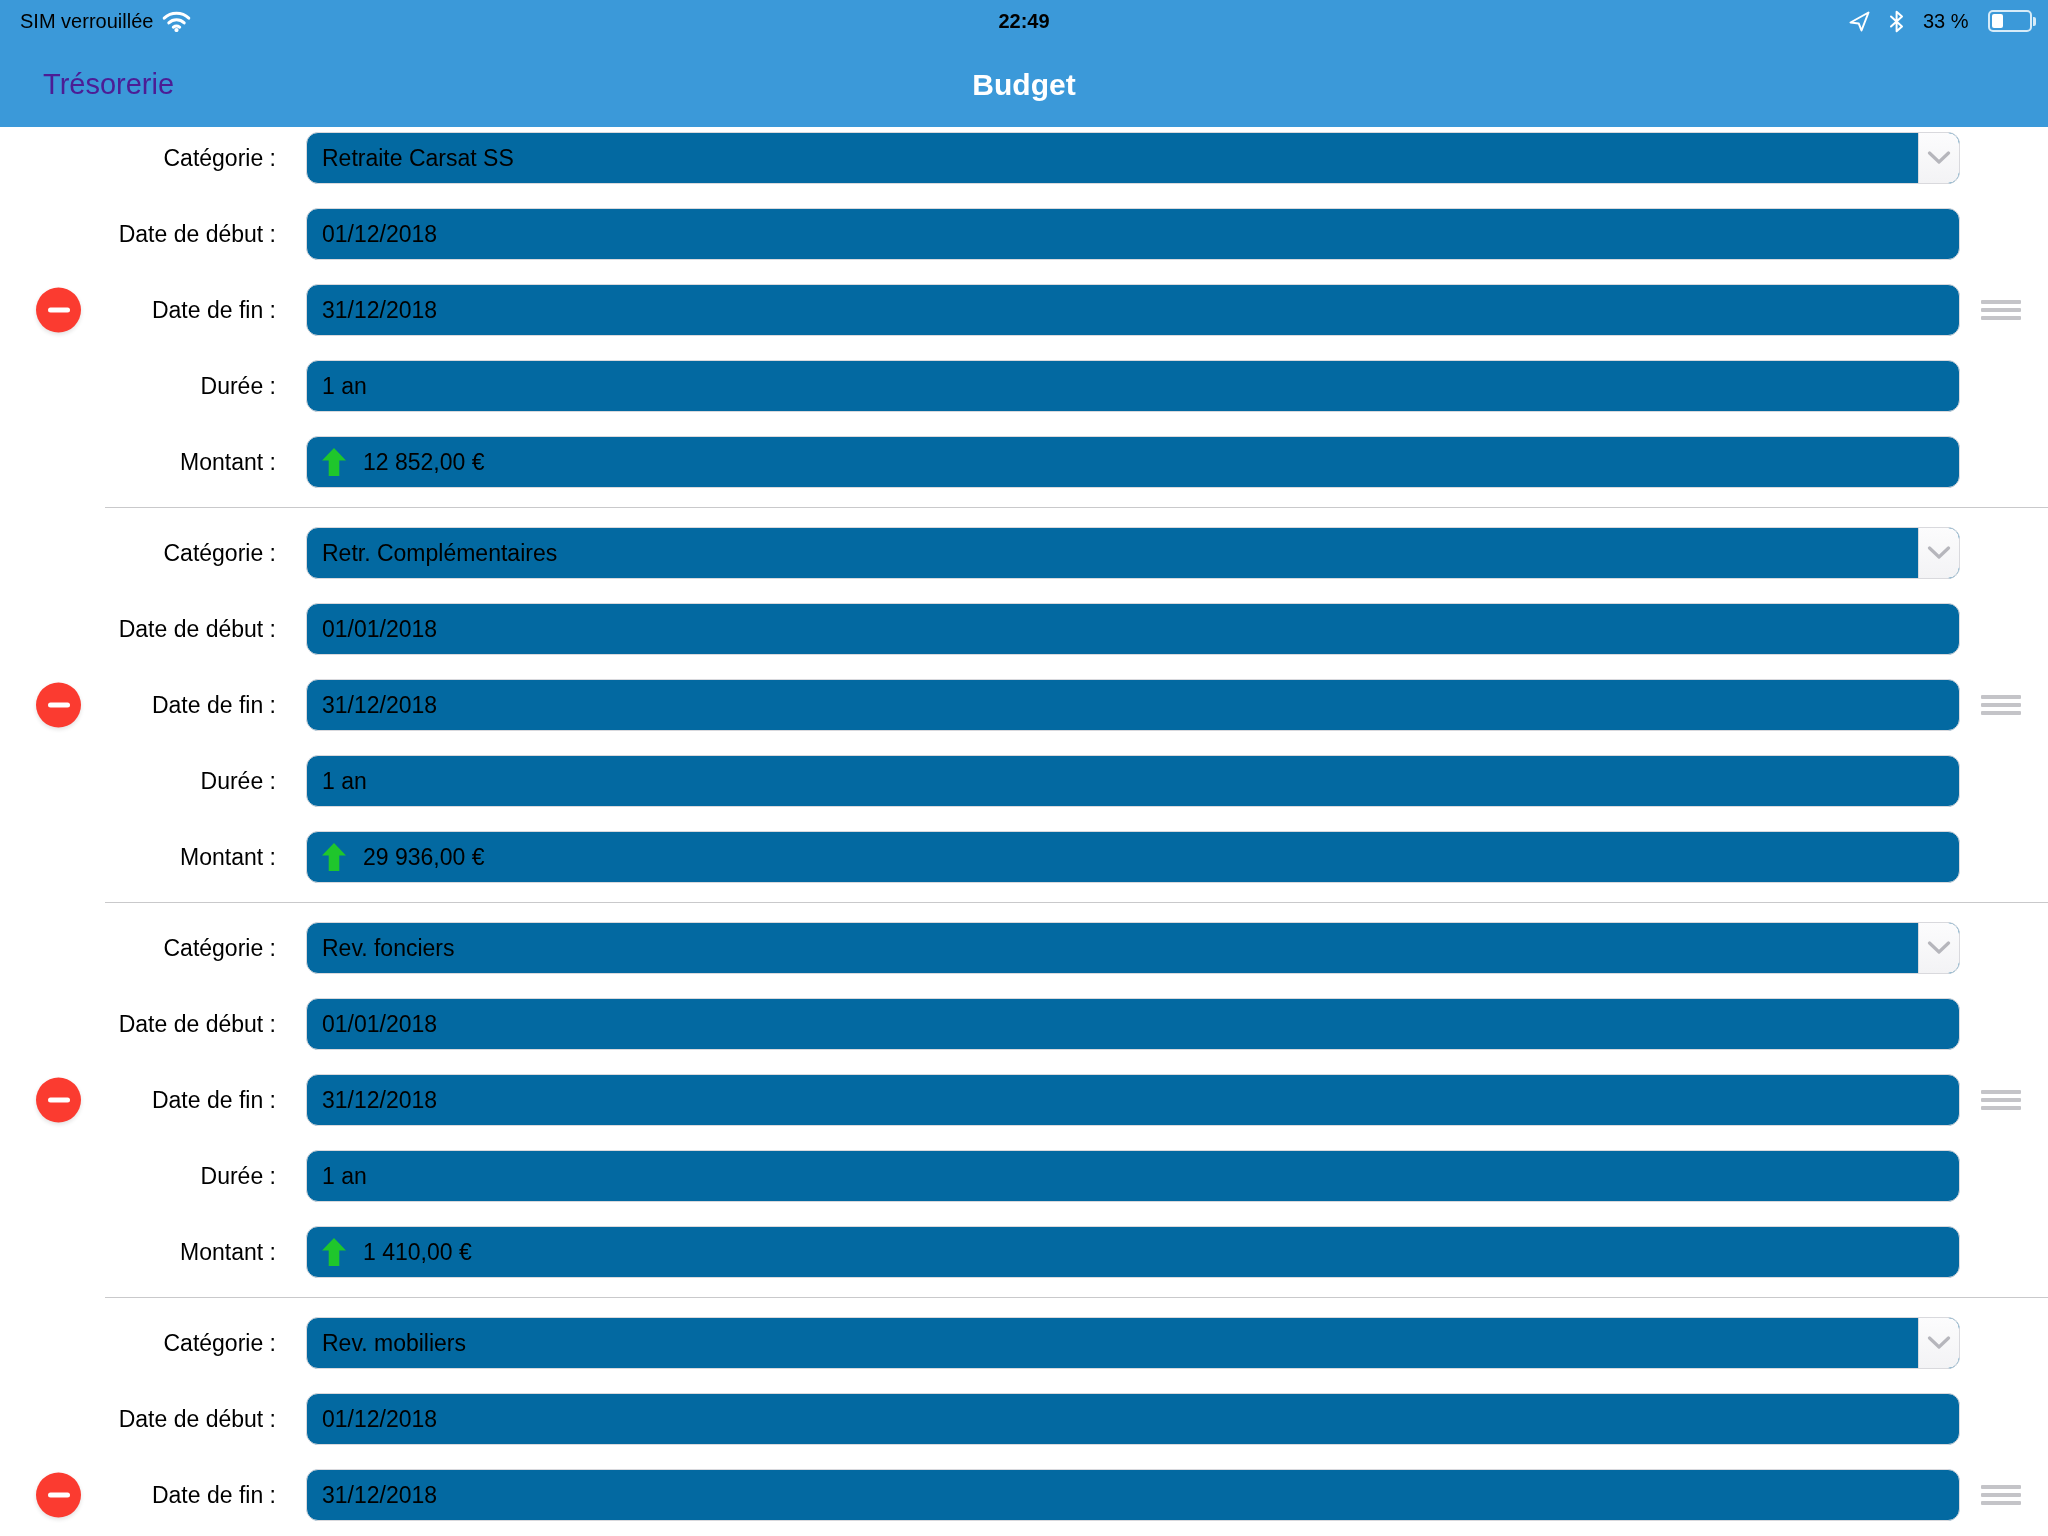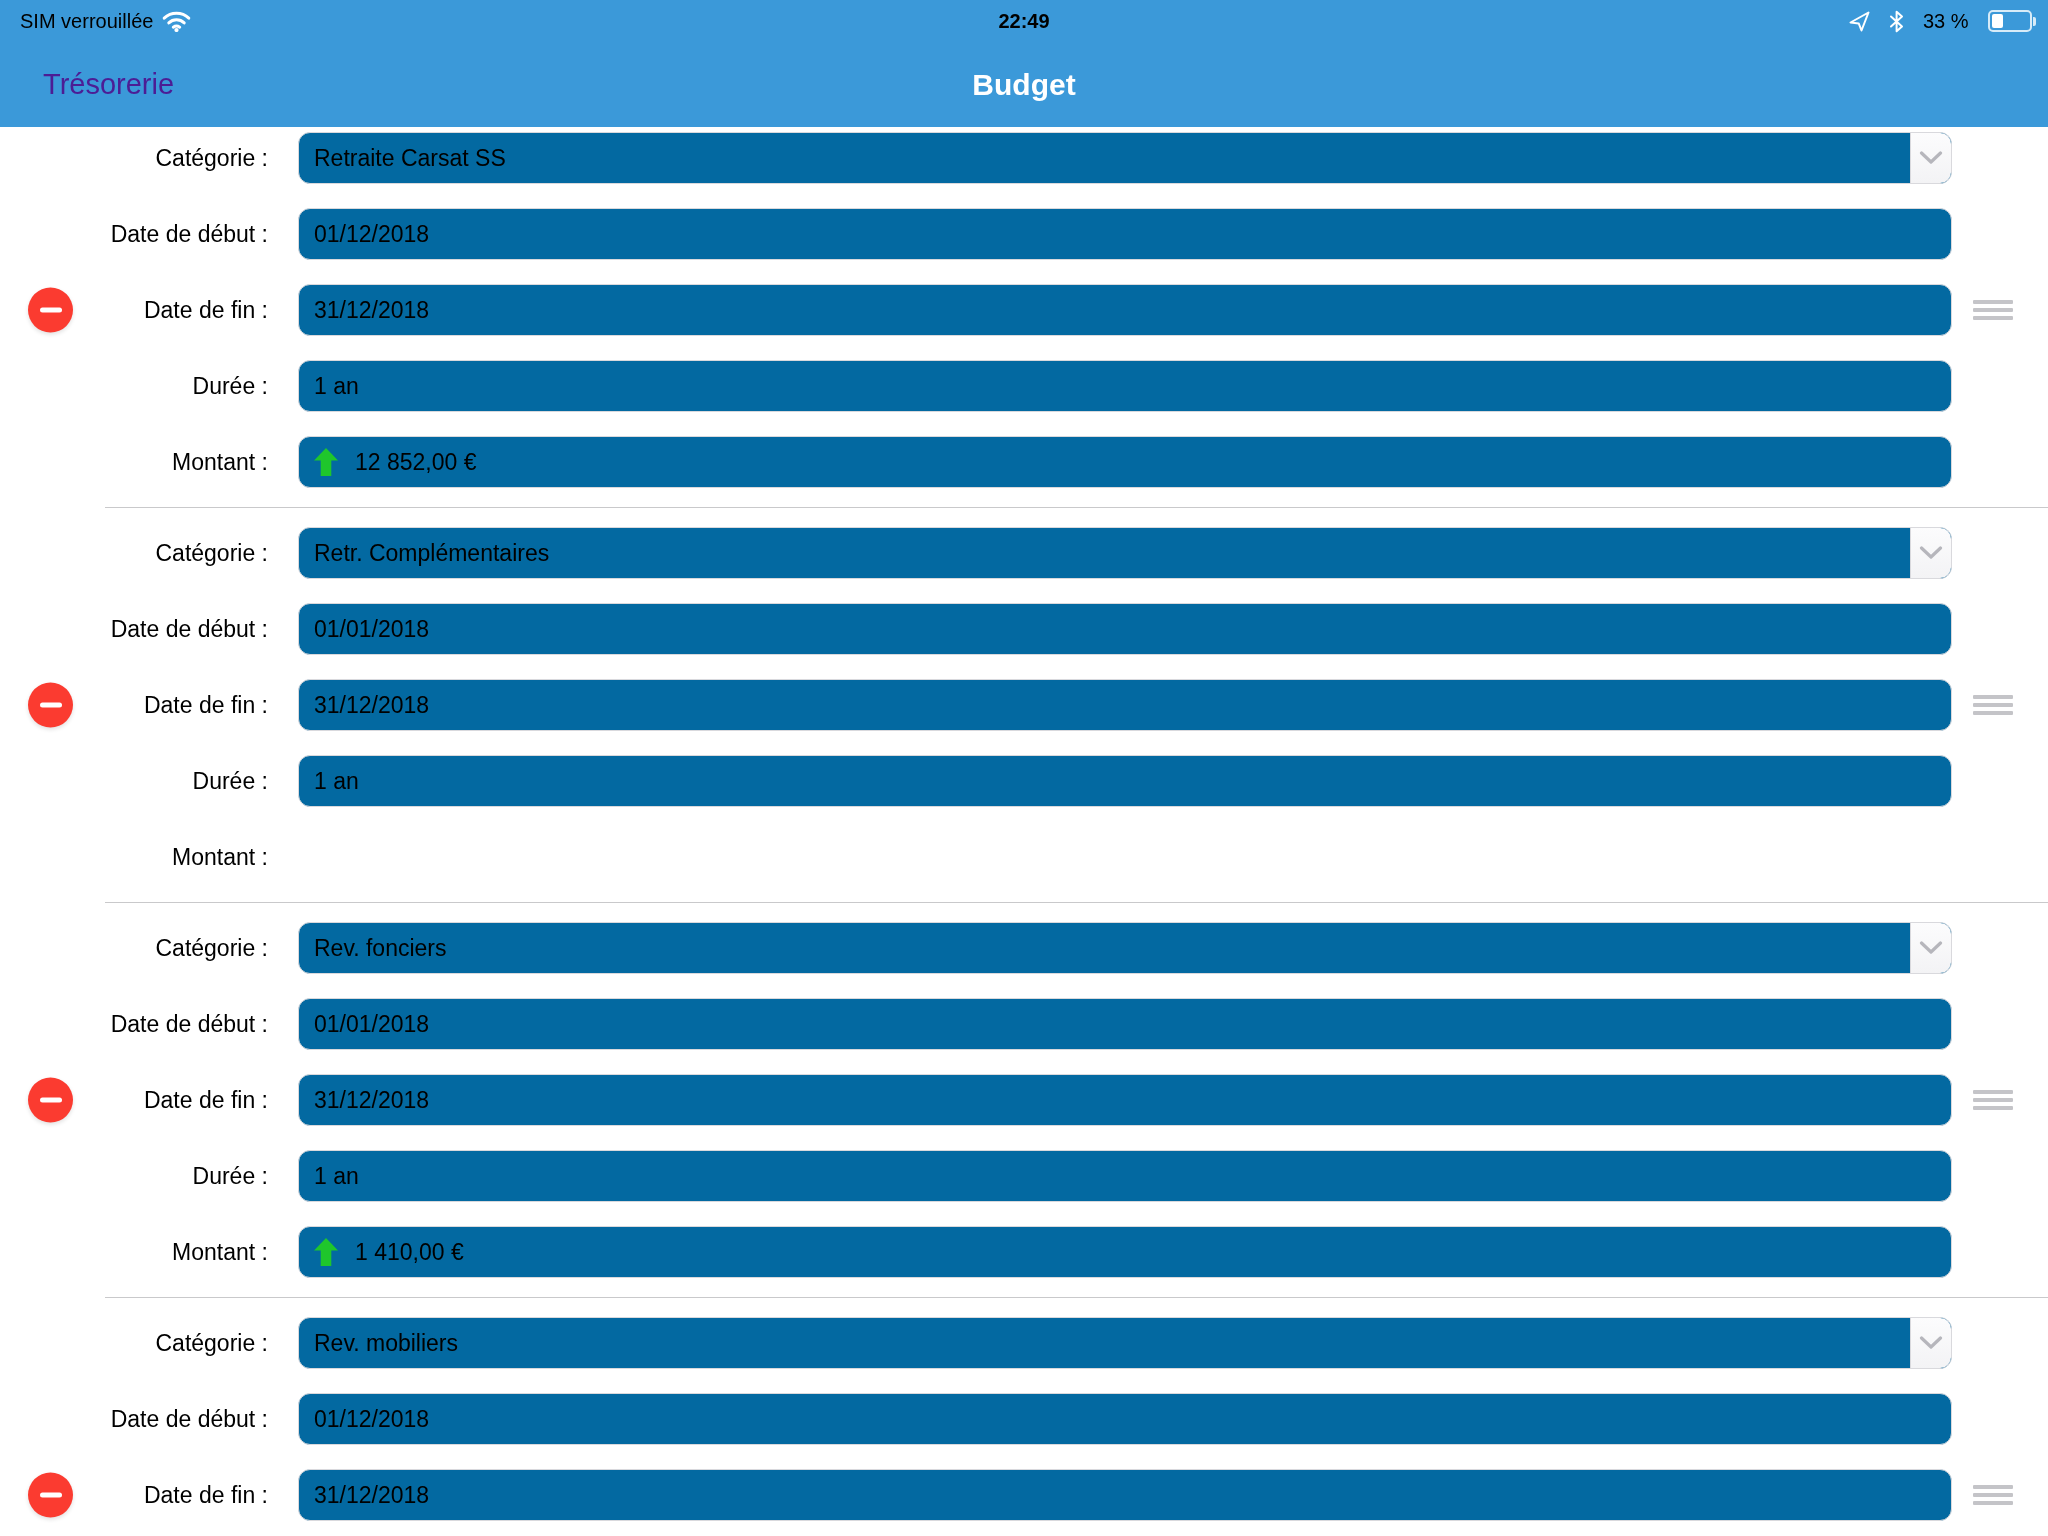--- a/index.html
+++ b/index.html
@@ -27,21 +27,21 @@
   .back-button{
     position:absolute;left:43px;top:0;height:85px;display:flex;align-items:center;
     background:none;border:none;color:#4c1d95;font-size:29px;font-family:inherit;padding:0;cursor:pointer;
   }
   .page-title{
     position:absolute;left:0;right:0;top:0;height:85px;display:flex;align-items:center;justify-content:center;
     color:#fff;font-size:30px;font-weight:600;
   }
   
   .content{position:absolute;top:127px;left:0;width:2048px;padding-top:5px;}
-  .section{padding:19px 0;}
+  .section{padding:19px 8px;}
   .section:first-child{padding-top:0;}
   .separator{height:1px;background:#C9C9CB;margin-left:105px;}
   .row{
     position:relative;display:grid;grid-template-columns:298px 1654px 96px;
     align-items:center;height:52px;margin-bottom:24px;
   }
   .row:last-child{margin-bottom:0;border-radius:9px;}
   .label-cell{display:flex;justify-content:flex-end;align-items:center;padding-right:30px;box-sizing:border-box;}
   .row-label{font-size:23px;white-space:nowrap;}
   .field{
@@ -268,20 +268,29 @@
     </div>
     <div class="handle-cell">
       
     </div>
   </div>
         <div class="row type-amount">
 
     <div class="label-cell">
       <span class="row-label">Montant :</span>
     </div>
+    <div class="field">
+      <span class="arrow-up">
+        <svg width="24" height="28" viewBox="0 0 24 28">
+          <path d="M12 0 L24 12.5 L17.3 12.5 L17.3 28 L6.7 28 L6.7 12.5 L0 12.5 Z" fill="#1FC62C"></path>
+        </svg>
+      </span>
+      <span class="field-value">29 936,00 €</span>
+
+    </div>
     <div class="handle-cell">
       
     </div>
   </div>
       </section>
       <div class="separator"></div>
       <section class="section">
         <div class="row type-dropdown">
 
     <div class="label-cell">

